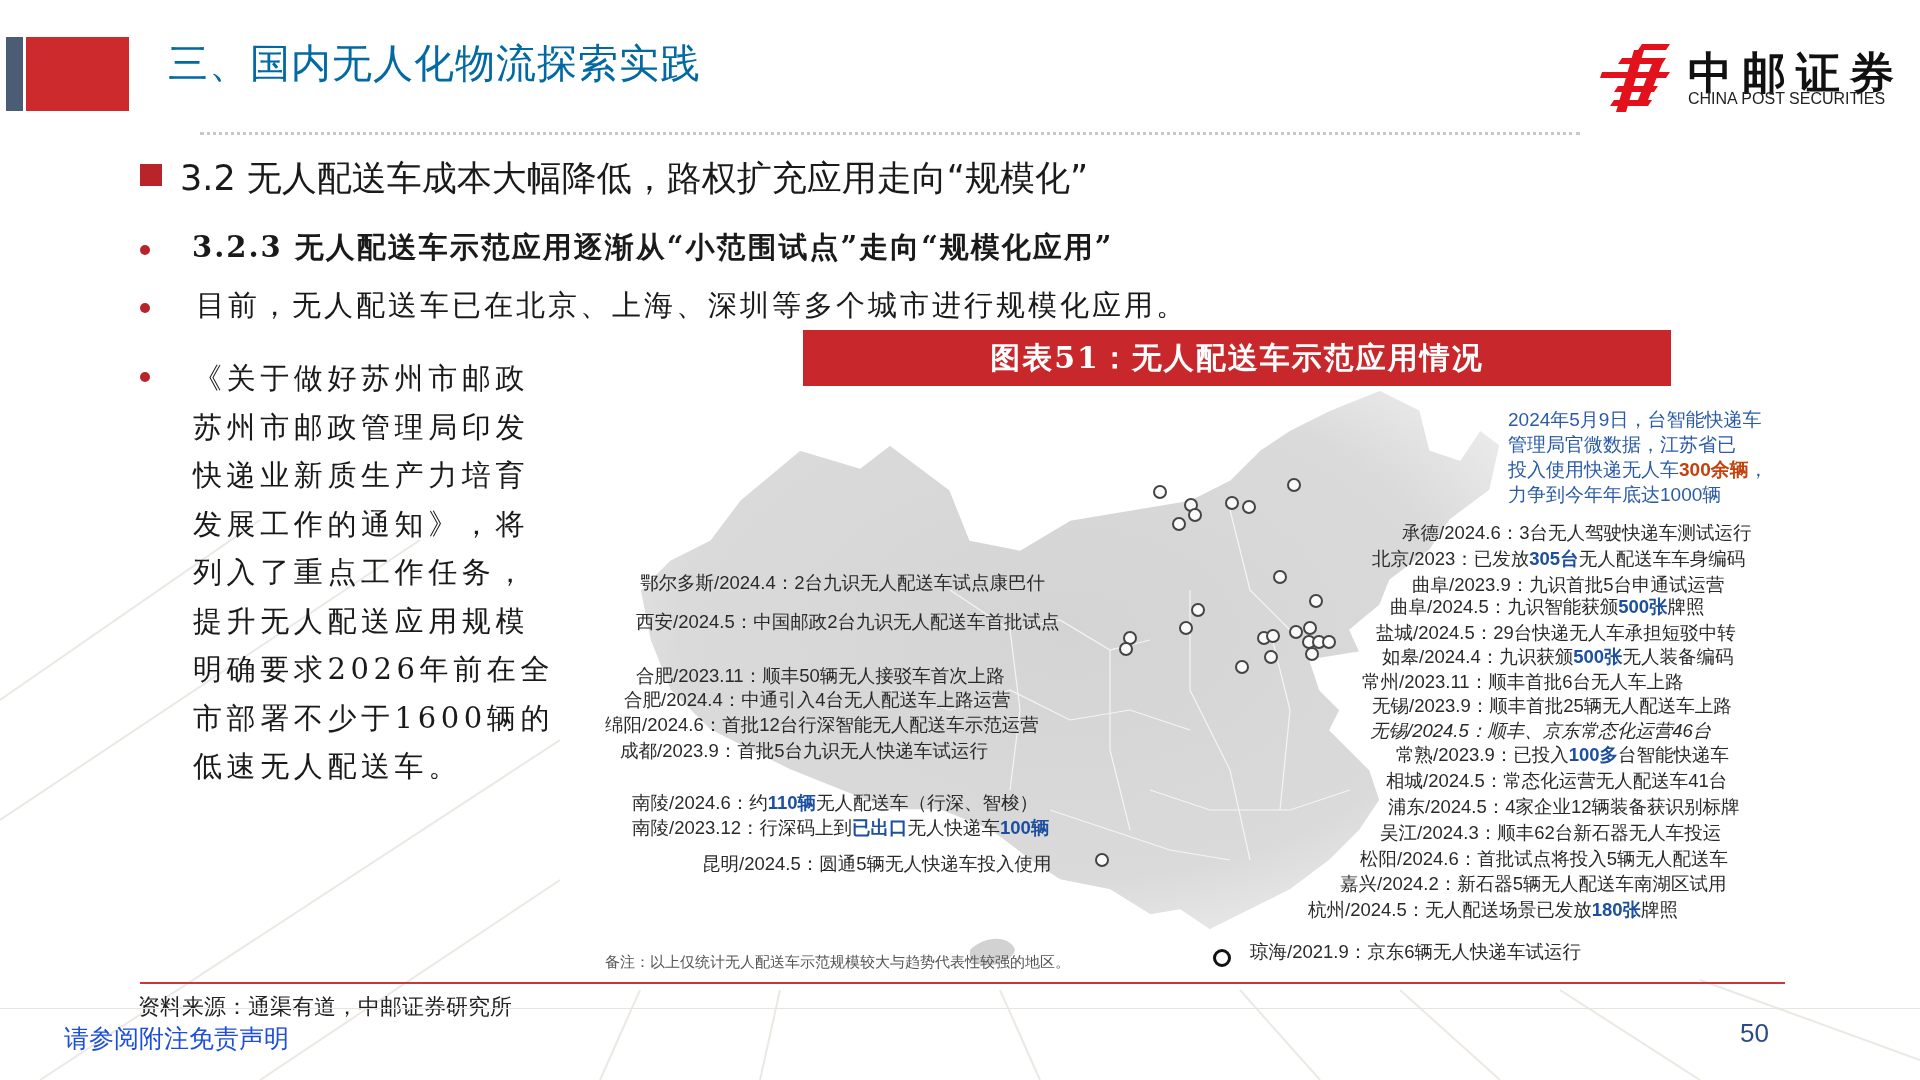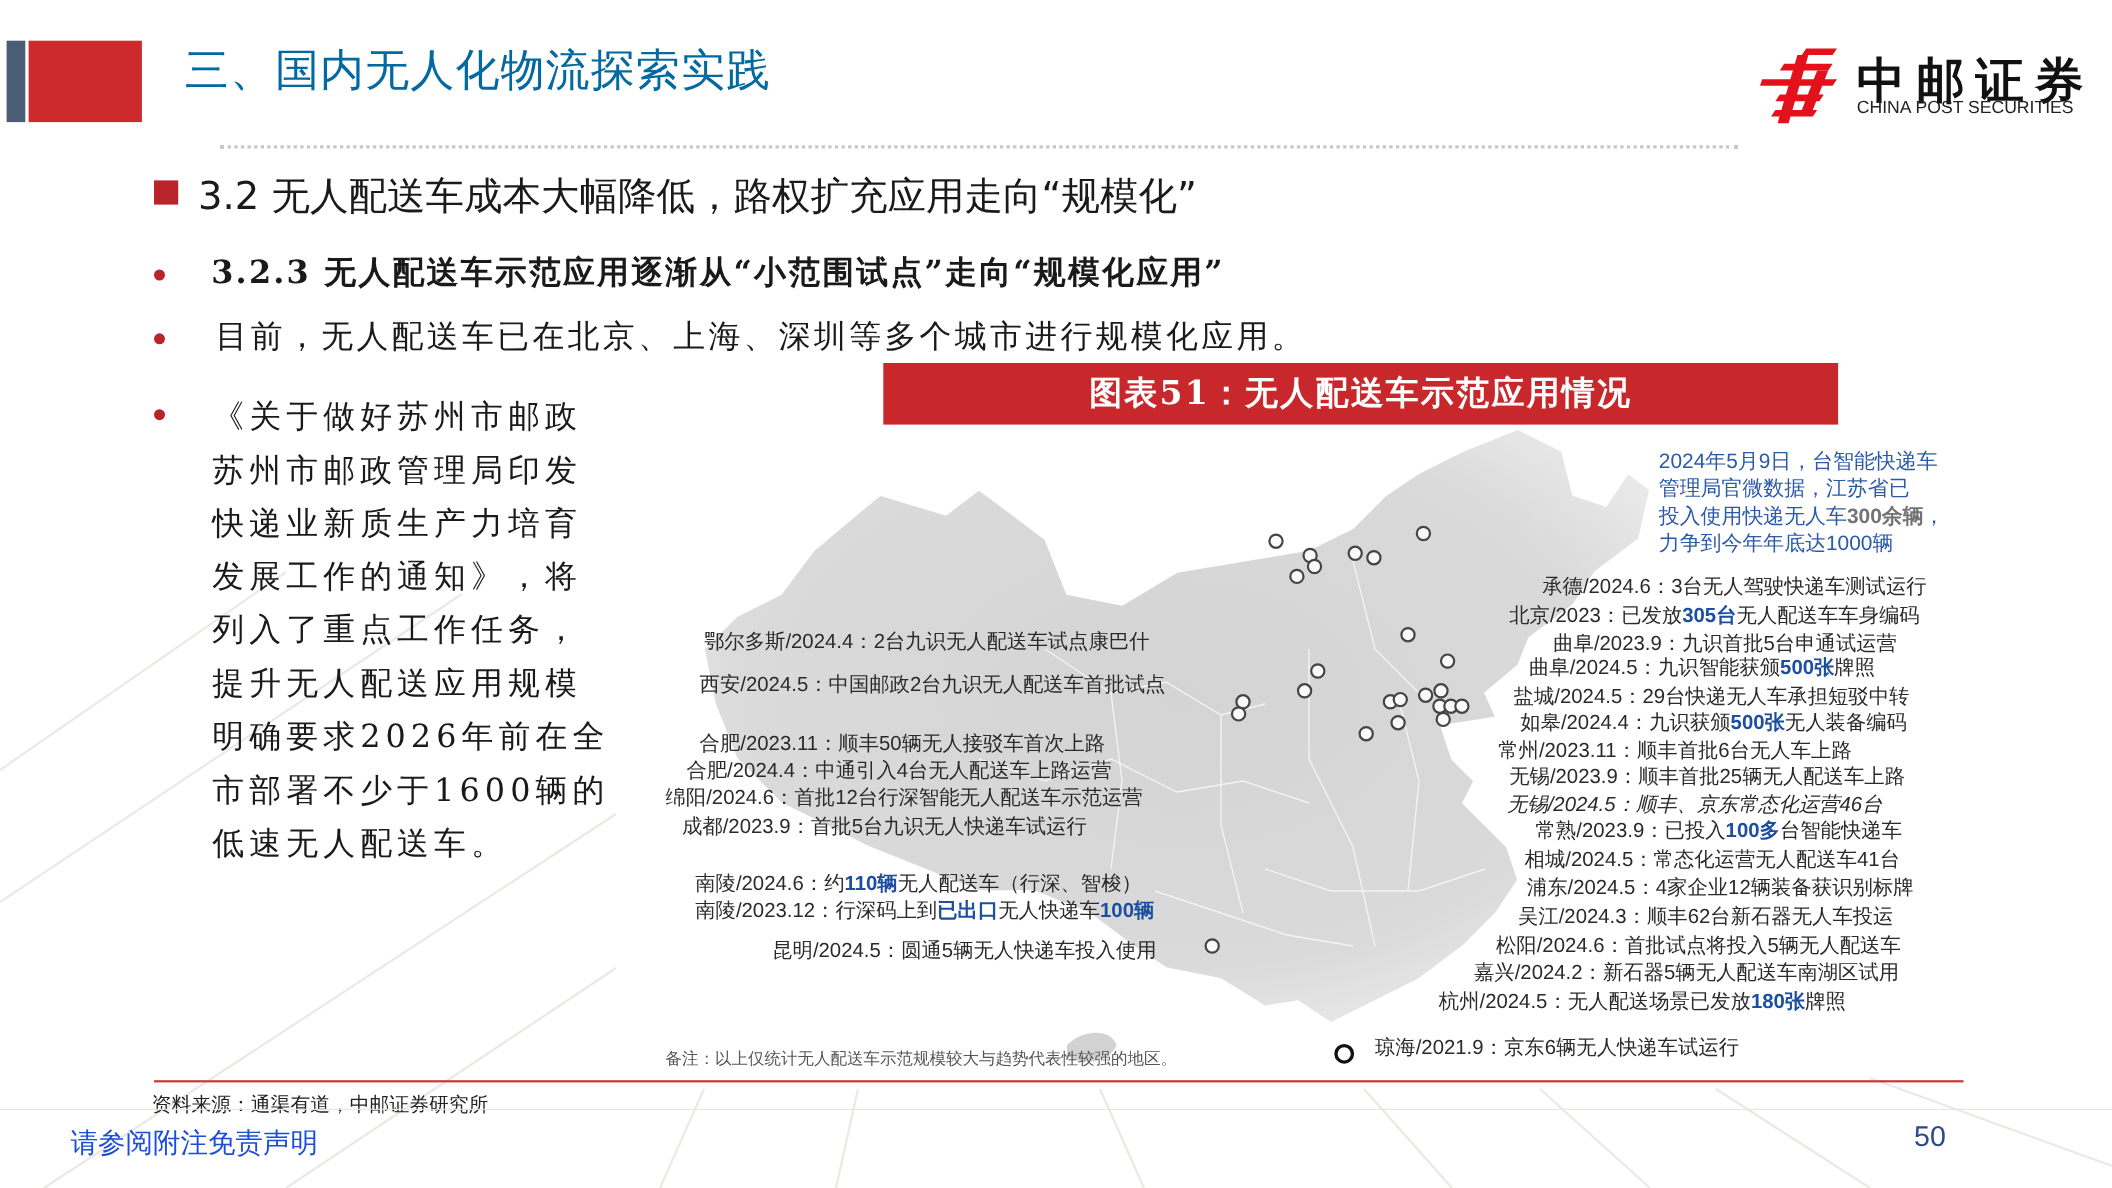--- a/index.html
+++ b/index.html
@@ -18,24 +18,24 @@
   .bullet{position:absolute;width:10px;height:10px;border-radius:50%;background:#b8242a;}
   .h3{left:192px;top:228px;font-size:29px;font-weight:bold;white-space:nowrap;font-family:"DejaVu Serif",serif;letter-spacing:2px;}
   .p1{left:196px;top:286px;font-size:29px;white-space:nowrap;font-family:"DejaVu Serif",serif;letter-spacing:3px;}
   .side{left:193px;top:354px;width:380px;font-size:29px;line-height:48.5px;font-family:"DejaVu Serif",serif;letter-spacing:4.6px;}
   .side div{white-space:nowrap;}
   .fig-title{left:803px;top:330px;width:868px;height:56px;background:#c8282b;color:#fff;font-size:30px;font-weight:bold;text-align:center;line-height:56px;font-family:"DejaVu Serif",serif;letter-spacing:2px;}
   .map{left:590px;top:390px;width:1200px;height:590px;}
   .lbl{position:absolute;font-size:18.5px;color:#2a2a2a;white-space:nowrap;font-family:"Liberation Sans","DejaVu Sans",sans-serif;}
   .lbl b{color:#1d4fa0;font-weight:bold;}
   .blue-note{position:absolute;left:918px;top:17px;font-size:19px;line-height:25px;color:#2a5aa8;font-family:"Liberation Sans","DejaVu Sans",sans-serif;white-space:nowrap;}
-  .blue-note b{color:#737373;margin-top:32px;}
+  .blue-note b{color:#c2410c;margin-top:32px;}
   .note{position:absolute;left:15px;top:563px;font-size:15px;color:#555;white-space:nowrap;}
   .src-line{left:140px;top:982px;width:1645px;height:0;border-top:2px solid #c8383a;}
-  .src{left:138px;top:992px;font-size:18px;color:#222;white-space:nowrap;}
+  .src{left:138px;top:992px;font-size:22px;color:#222;white-space:nowrap;}
   .disclaimer{left:64px;top:1022px;font-size:25px;color:#1d4ed8;white-space:nowrap;}
   .pgnum{left:1740px;top:1018px;font-size:26px;color:#2b4a86;font-family:"Liberation Sans",sans-serif;}
   .footer-line{left:0;top:1008px;width:1920px;height:0;border-top:1px solid #e8e4e0;}
 </style>
 </head>
 <body>
 
 <svg class="bg-lines" viewBox="0 0 1920 1080">
   <g stroke="#ece8e4" stroke-width="2" fill="none">
     <path d="M0 700 L260 520"></path>

